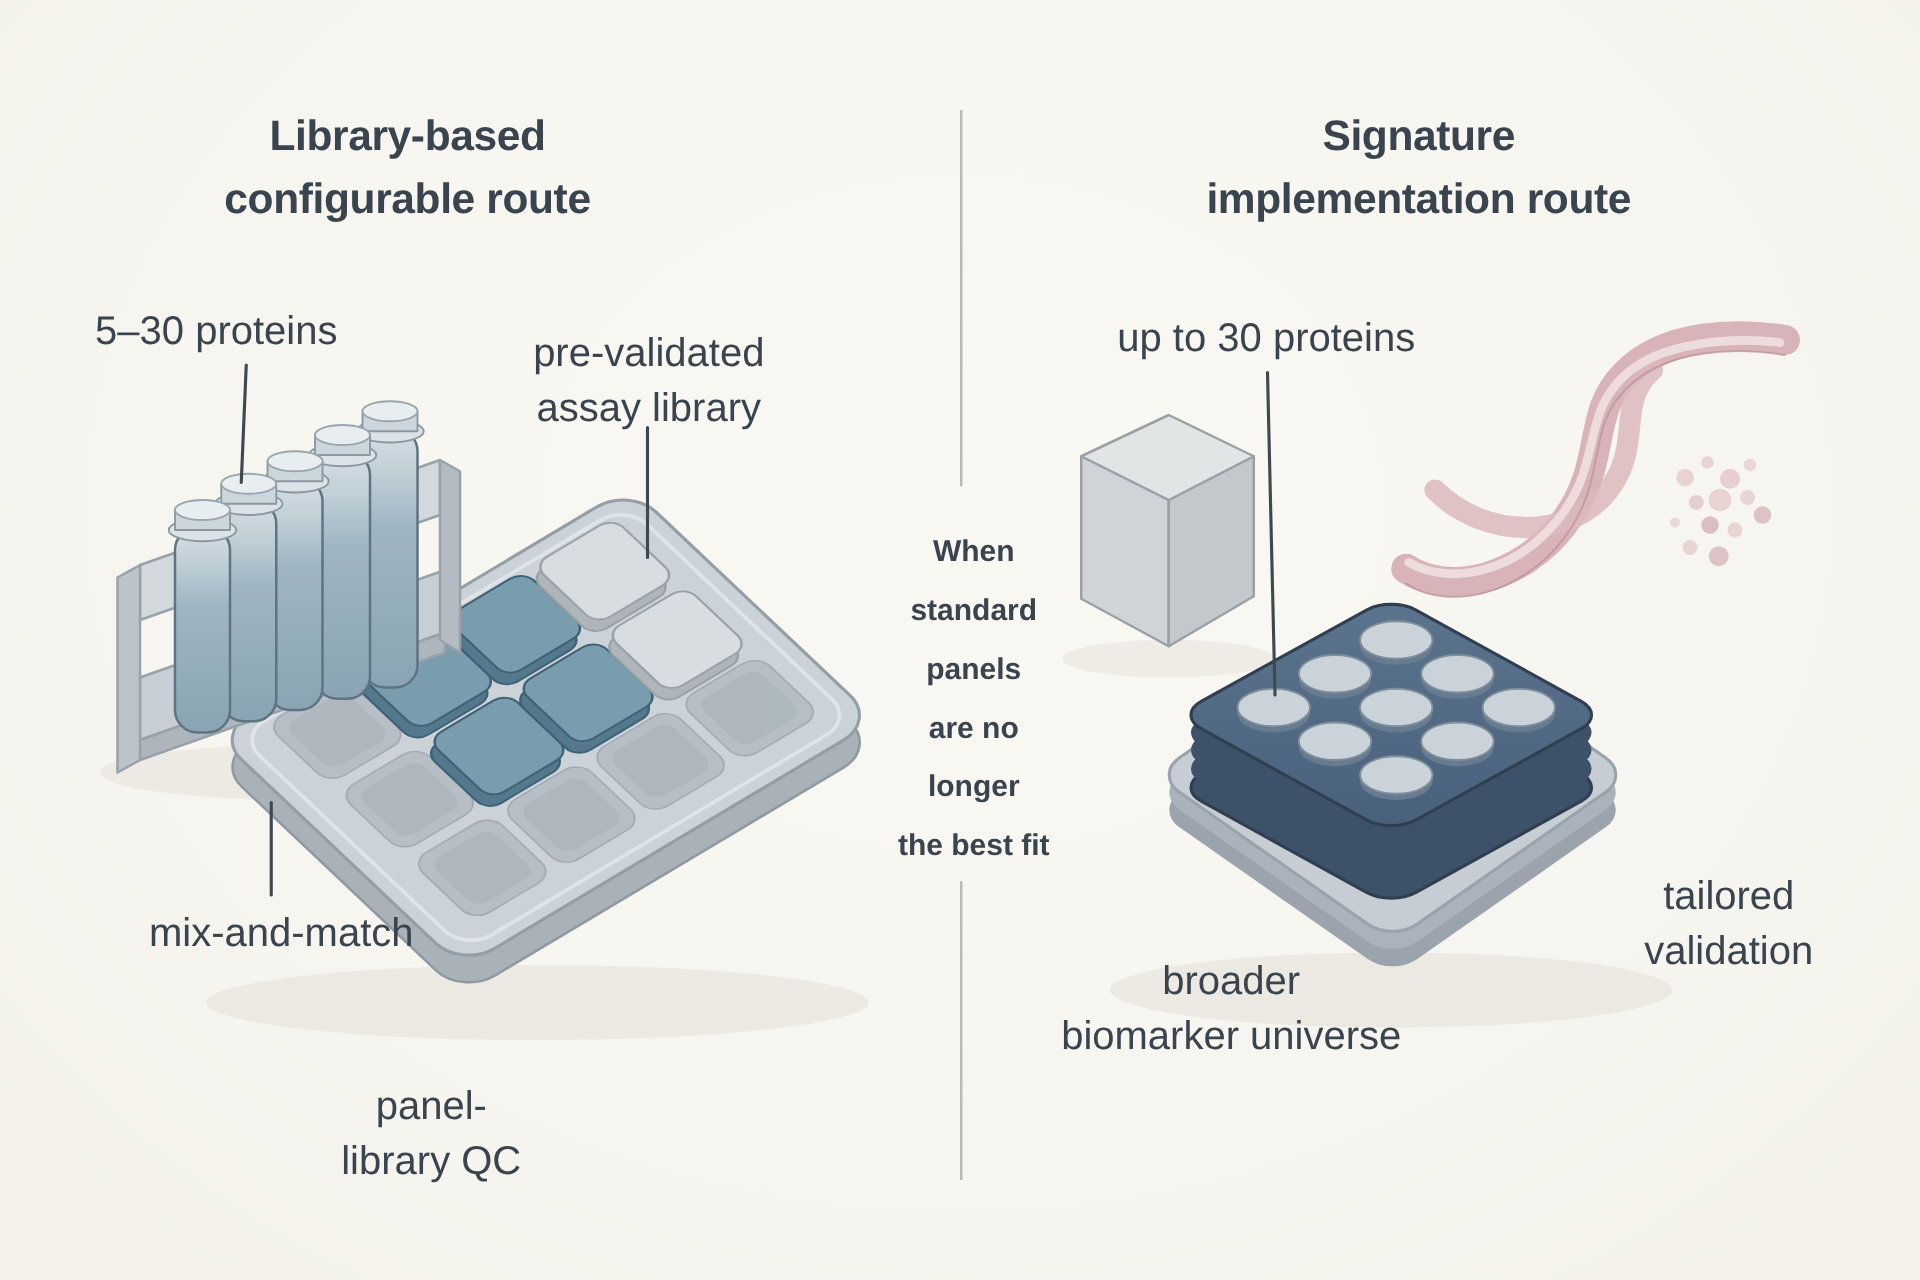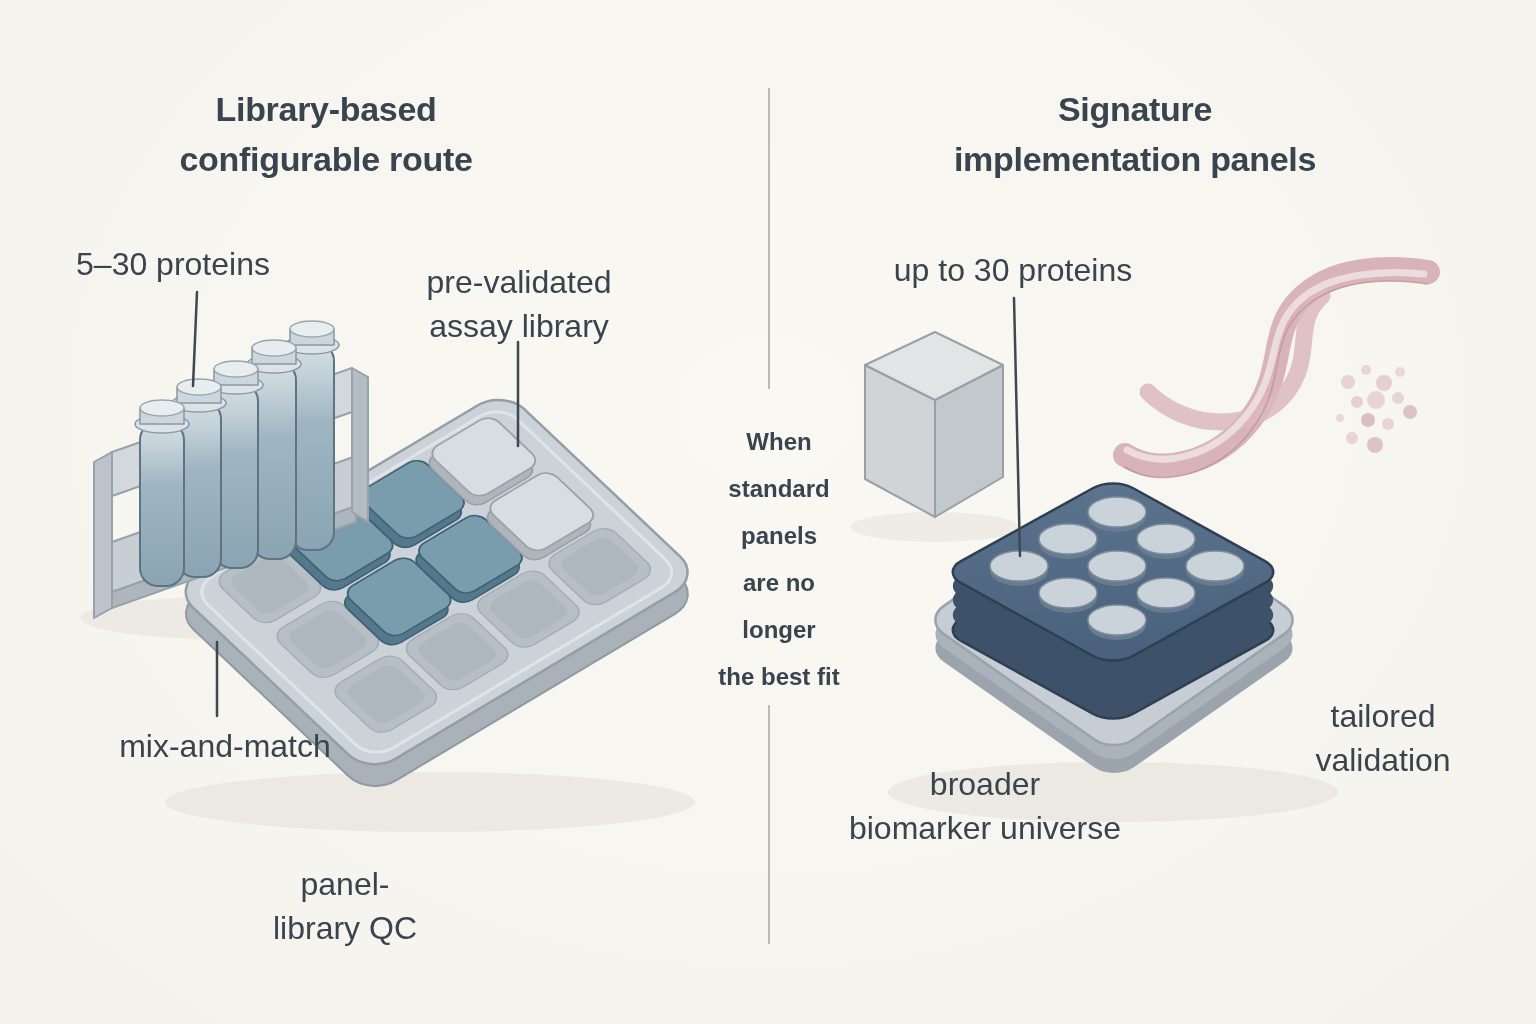--- a/index.html
+++ b/index.html
@@ -257,21 +257,21 @@
       <line x1="518" y1="342" x2="518" y2="446"></line>
       <line x1="217" y1="642" x2="217" y2="716"></line>
       <line x1="1014" y1="298" x2="1020" y2="556"></line>
     </g>
   </svg>
 
   <div class="txt title" style="left:150px;top:84px;width:352px;">Library-based
 configurable route</div>
 
   <div class="txt title" style="left:930px;top:84px;width:410px;">Signature
-implementation panels</div>
+implementation route</div>
 
   <div class="txt label" style="left:58px;top:242px;width:230px;">5–30 proteins</div>
 
   <div class="txt label" style="left:390px;top:242px;width:258px;margin-top:18px;">pre-validated
 assay library</div>
 
   <div class="txt label" style="left:860px;top:248px;width:306px;">up to 30 proteins</div>
 
   <div class="txt note" style="left:668px;top:418px;width:222px;">When
 standard

